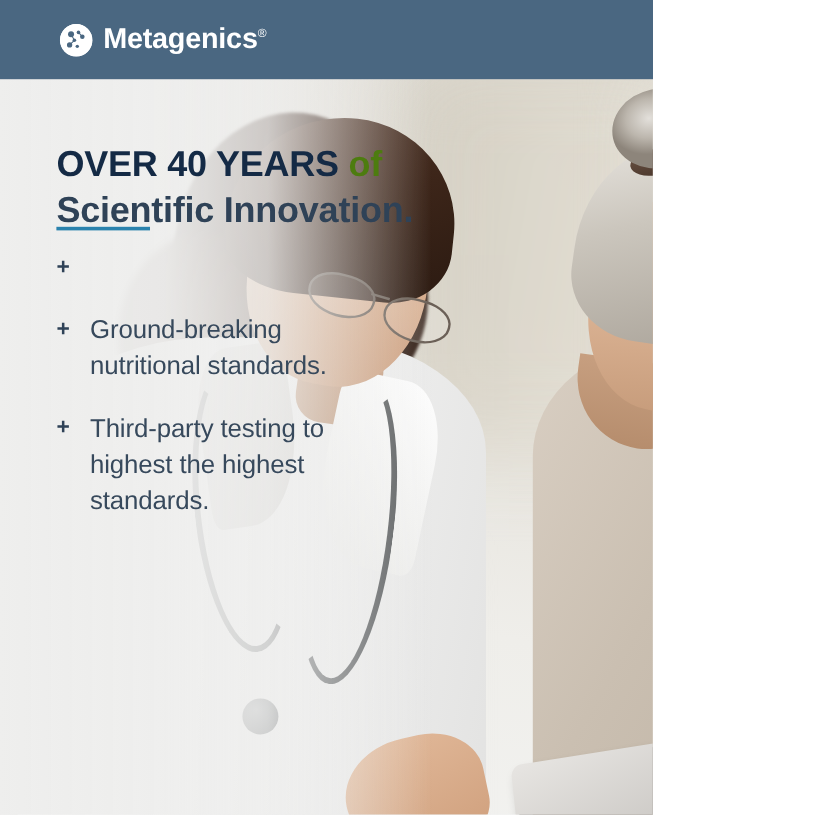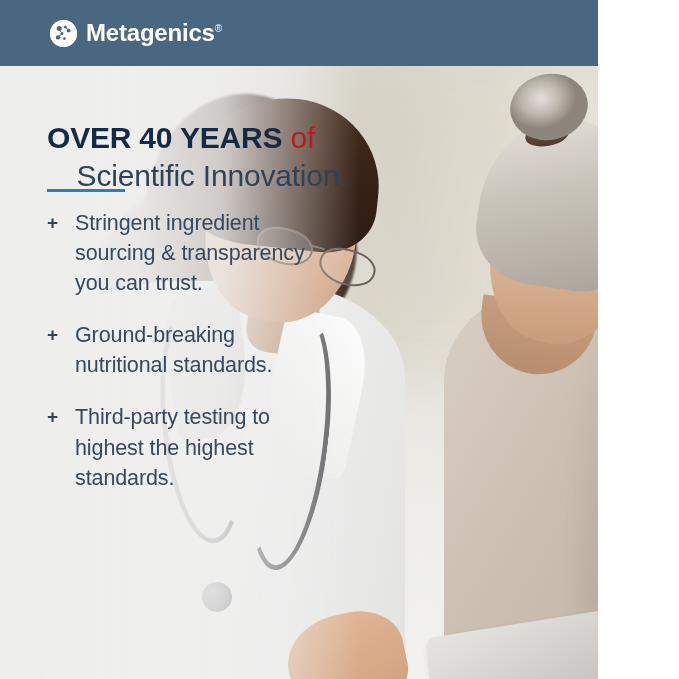--- a/index.html
+++ b/index.html
@@ -2,21 +2,21 @@
 <html><head>
 <meta charset="utf-8">
 <style>
   html, body {
     margin: 0;
     padding: 0;
     background: #ffffff;
   }
   #banner {
     position: relative;
-    width: 598px;
+    width: 544px;
     height: 679px;
     overflow: hidden;
     font-family: "Liberation Sans", "DejaVu Sans", sans-serif;
     background: #ececeb;
   }
 
   
   .header-bar {
     position: absolute;
     left: 0; top: 0;
@@ -356,28 +356,27 @@
     color: #17304e;
     font-size: 30px;
     line-height: 1.28;
     letter-spacing: -0.2px;
   }
   .headline .strong {
     font-weight: bold;
     color: #142a45;
   }
   .headline .light {
-    font-weight: normal;
-    color: #b91c1c;
+    font-weight: bold;
+    color: #4d7c0f;
   }
   .headline .line2 {
     display: block;
-    font-weight: normal;
+    font-weight: bold;
     color: #2f4257;
-    text-align: center;
   }
 
   .rule {
     position: absolute;
     left: 47px; top: 123px;
     width: 78px; height: 3px;
     background: #2a82ad;
   }
 
   .bullets {
@@ -481,21 +480,20 @@
   <div class="copy">
 
     <h1 class="headline"><span class="strong">OVER 40 YEARS</span><span class="light"> of</span><span class="line2">Scientific Innovation.</span></h1>
 
     <div class="rule"></div>
 
     <div class="bullets">
 
       <div class="bullet">
         <span class="plus">+</span>
-        <span class="bullet-text">Stringent ingredient sourcing &amp; transparency you can trust.</span>
       </div>
 
       <div class="bullet">
         <span class="plus">+</span>
         <span class="bullet-text">Ground-breaking nutritional standards.</span>
       </div>
 
       <div class="bullet">
         <span class="plus">+</span>
         <span class="bullet-text">Third-party testing to highest the highest standards.</span>

